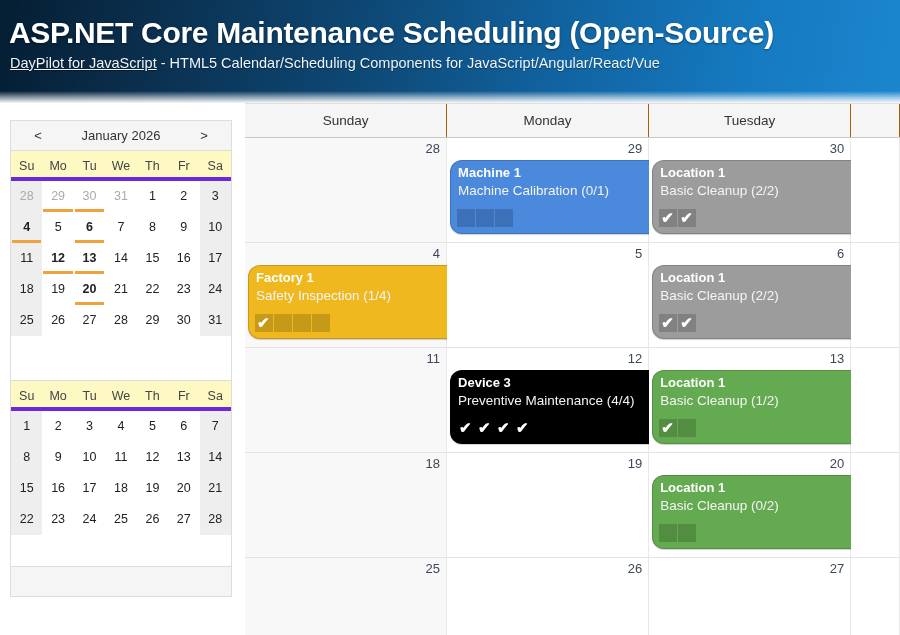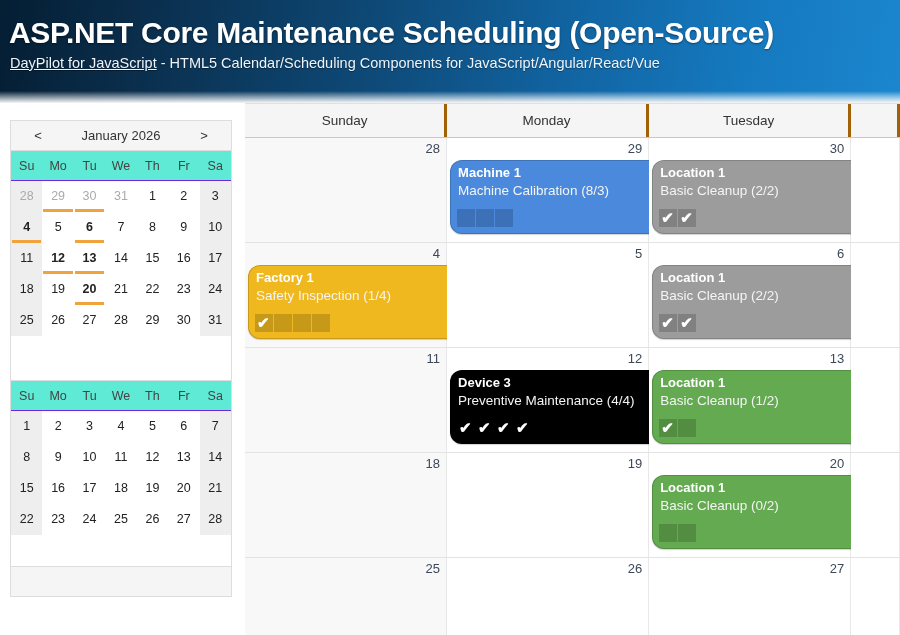--- a/index.html
+++ b/index.html
@@ -74,22 +74,22 @@
   }
   .nav-arrow {
     position: absolute; top: 0; width: 26px; height: 30px;
     line-height: 30px; text-align: center;
     color: #333; font-size: 13px; cursor: pointer;
   }
   .nav-arrow.left { left: 14px; }
   .nav-arrow.right { right: 14px; }
   .nav-dow {
     display: flex; height: 30px;
-    border-bottom: 1px solid #6d28d9;
-    background: #5eead4;
+    border-bottom: 4px solid #6d28d9;
+    background: #fef9c3;
   }
   .nav-dow div {
     flex: 1 1 0; text-align: center; line-height: 30px;
     font-size: 12.5px; color: #444;
   }
   .nav-weeks { padding: 0; }
   .nav-week { display: flex; height: 31px; }
   .nav-cell {
     position: relative;
     flex: 1 1 0;
@@ -125,21 +125,21 @@
     border-top: 1px solid #e0e0e0;
     border-bottom: 1px solid #c8c8c8;
     background: #f5f5f5;
   }
   .mh-cell {
     width: 203px;
     line-height: 34px;
     text-align: center;
     font-size: 13.5px;
     color: #333;
-    border-right: 3px solid #a16207;
+    border-right: 1px solid #a16207;
     background: #f5f5f5;
   }
   .mh-cell.partial { width: 49px; }
   #month-body { position: relative; }
   .m-row { display: flex; height: 105px; }
   .m-cell {
     position: relative;
     width: 203px; height: 105px;
     border-right: 1px solid #e8e8e8;
     border-bottom: 1px solid #e3e3e3;
@@ -347,21 +347,21 @@
       </div>
     <div id="month-body">
         <div class="m-row">
           <div class="m-cell weekend">
             <div class="m-num">28</div>
           </div>
           <div class="m-cell">
             <div class="m-num">29</div>
             <div class="ev" style="background: rgb(74, 137, 220);">
               <div class="ev-title">Machine 1</div>
-              <div class="ev-text">Machine Calibration (8/3)</div>
+              <div class="ev-text">Machine Calibration (0/1)</div>
               <div class="ev-menu">
                 <i></i>
                 <i></i>
                 <i></i>
               </div>
               <div class="ev-boxes">
                 <div class="ev-box"></div>
                 <div class="ev-box"></div>
                 <div class="ev-box"></div>
               </div>

